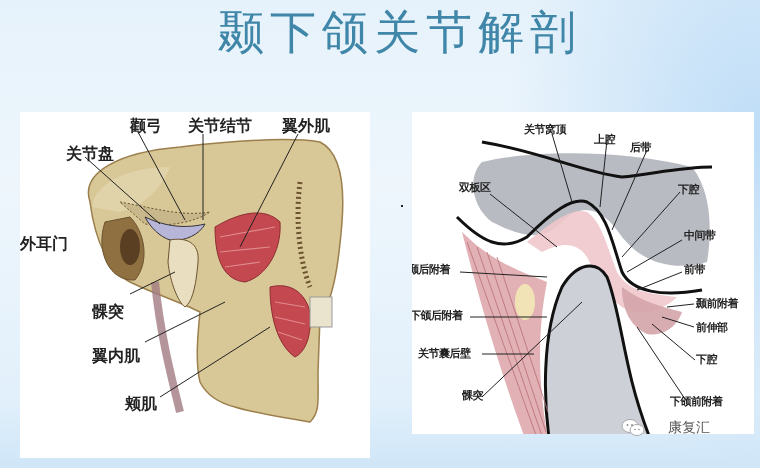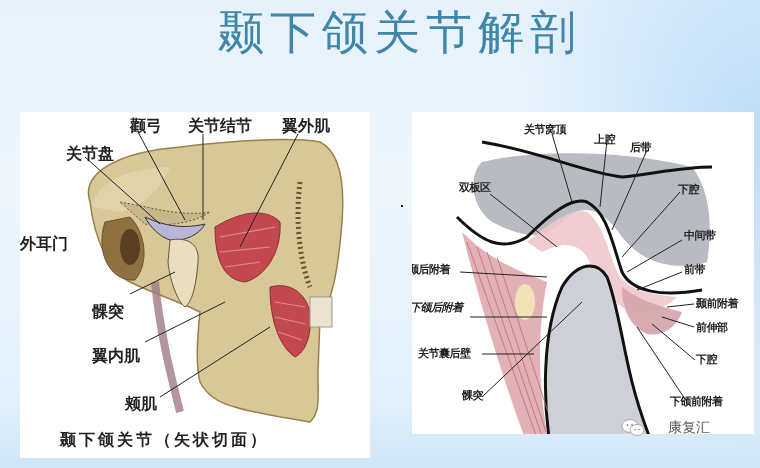--- a/index.html
+++ b/index.html
@@ -78,21 +78,20 @@
 
   <span class="lbl" style="left:110px;top:4px;">颧弓</span>
   <span class="lbl" style="left:168px;top:4px;">关节结节</span>
   <span class="lbl" style="left:262px;top:4px;">翼外肌</span>
   <span class="lbl" style="left:46px;top:32px;">关节盘</span>
   <span class="lbl" style="left:0px;top:122px;">外耳门</span>
   <span class="lbl" style="left:72px;top:190px;">髁突</span>
   <span class="lbl" style="left:72px;top:234px;">翼内肌</span>
   <span class="lbl" style="left:105px;top:282px;">颊肌</span>
 
-  <span class="caption">颞下颌关节（矢状切面）</span>
 </div>
 
 <div class="panel panel-right">
   <svg width="342" height="346" viewBox="0 0 342 346">
 
     <path d="M70 50 C110 40 200 35 280 55 C300 80 300 120 295 150 C260 160 230 150 210 125 C190 95 170 90 150 110 C130 130 110 125 80 110 C60 95 55 65 70 50 Z" fill="#b8bbc2"></path>
 
     <path d="M70 30 C130 40 170 60 210 65 C240 62 270 55 300 55" stroke="#111" stroke-width="3" fill="none"></path>
 
     <path d="M45 105 C70 130 90 140 115 125 C140 100 160 85 175 90 C195 100 200 130 210 160 C220 180 250 185 290 178" stroke="#111" stroke-width="3" fill="none"></path>
@@ -129,21 +128,21 @@
 
   <span class="lbl-r" style="left:112px;top:10px;">关节窝顶</span>
   <span class="lbl-r" style="left:182px;top:20px;">上腔</span>
   <span class="lbl-r" style="left:218px;top:28px;">后带</span>
   <span class="lbl-r" style="left:47px;top:68px;">双板区</span>
   <span class="lbl-r" style="left:266px;top:70px;">下腔</span>
   <span class="lbl-r" style="left:272px;top:116px;">中间带</span>
   <span class="lbl-r" style="left:-4px;top:150px;">颞后附着</span>
   <span class="lbl-r" style="left:272px;top:150px;">前带</span>
   <span class="lbl-r" style="left:284px;top:184px;">颞前附着</span>
-  <span class="lbl-r" style="left:-2px;top:188px;font-style:italic;">下颌后附着</span>
+  <span class="lbl-r" style="left:-2px;top:196px;">下颌后附着</span>
   <span class="lbl-r" style="left:284px;top:208px;">前伸部</span>
   <span class="lbl-r" style="left:6px;top:234px;">关节囊后壁</span>
   <span class="lbl-r" style="left:284px;top:240px;">下腔</span>
   <span class="lbl-r" style="left:50px;top:276px;">髁突</span>
   <span class="lbl-r" style="left:258px;top:282px;">下颌前附着</span>
 </div>
 
 <div class="watermark">
   <svg width="26" height="20" viewBox="0 0 26 20" style="position:static">
     <ellipse cx="10" cy="8" rx="8" ry="6.5" fill="#fff" stroke="#aaa" stroke-width="1"></ellipse>

